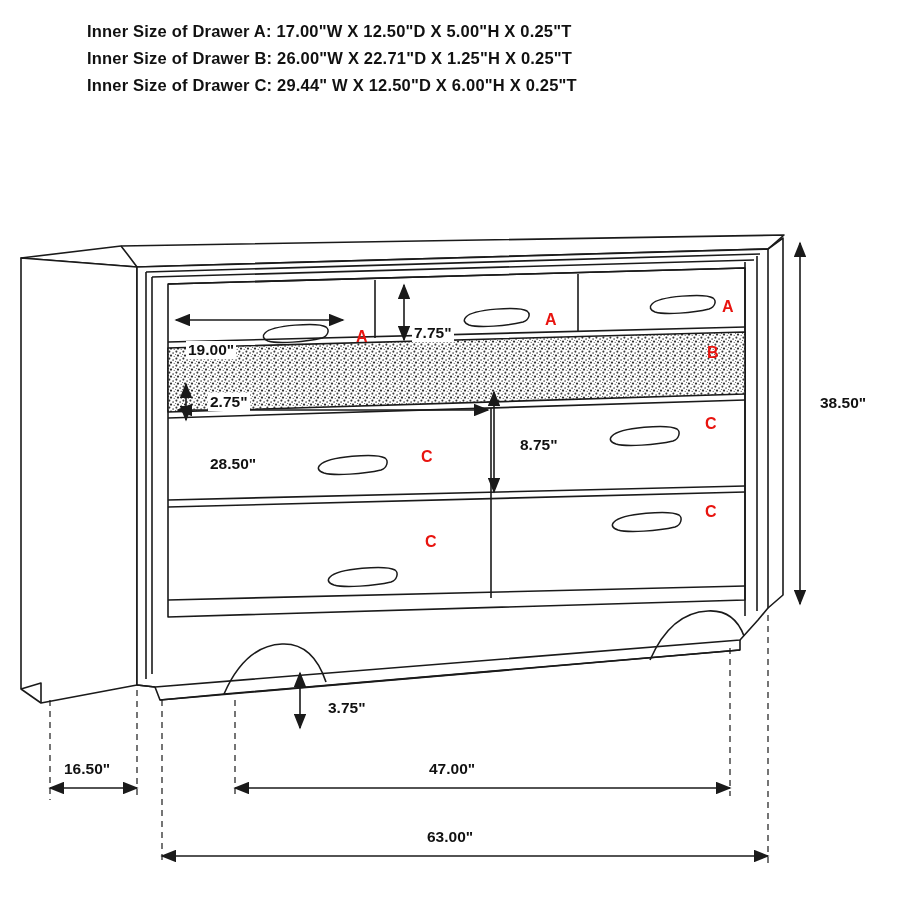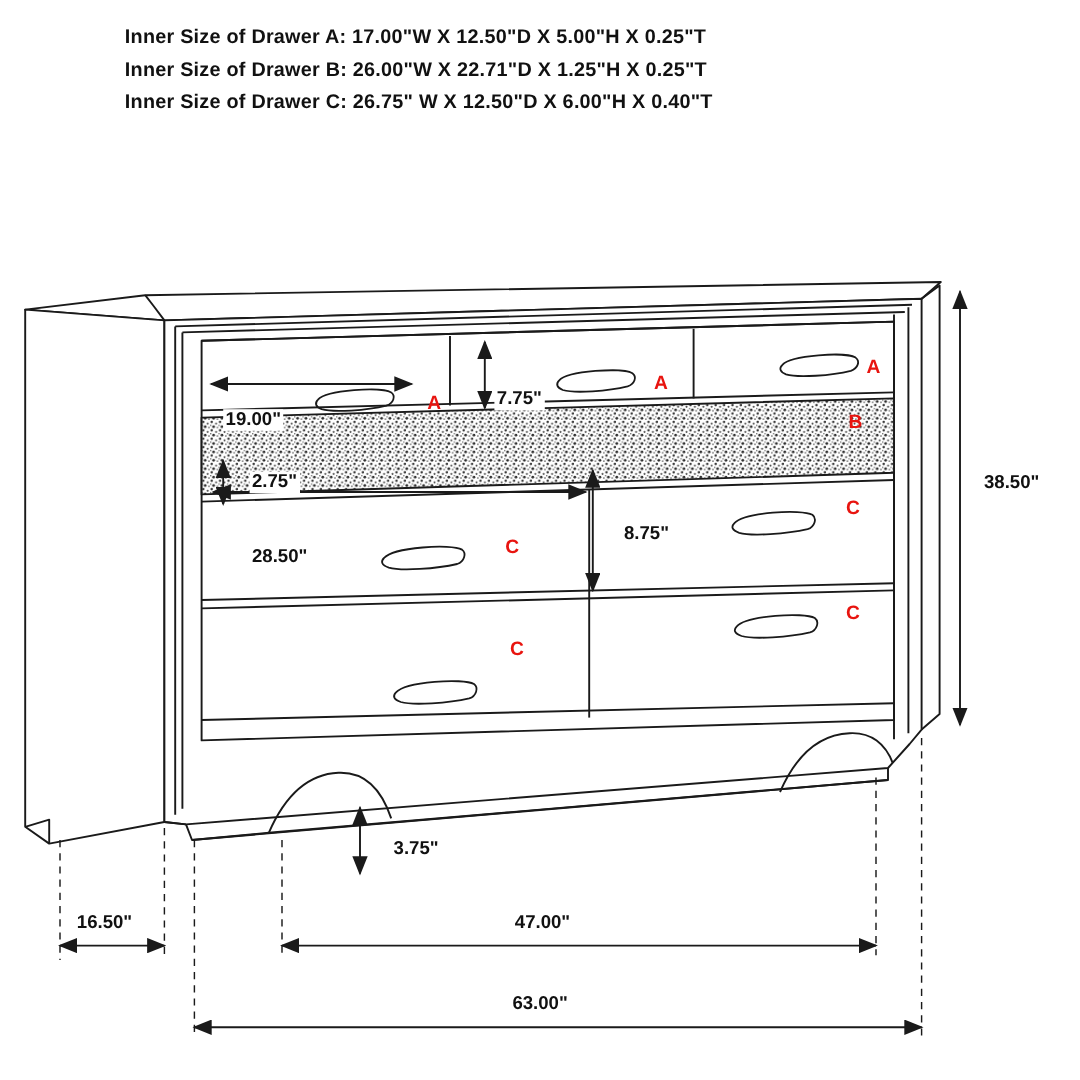--- a/index.html
+++ b/index.html
@@ -14,21 +14,21 @@
     color: #111111;
     overflow: hidden;
   }
   #canvas {
     position: relative;
     width: 900px;
     height: 900px;
   }
   .spec-block {
     position: absolute;
-    left: 104px;
+    left: 87px;
     top: 18px;
     font-size: 16.5px;
     font-weight: bold;
     line-height: 27px;
     letter-spacing: 0.2px;
     white-space: nowrap;
   }
   .spec-line { display: block; }
 
   svg.art {
@@ -57,21 +57,21 @@
   }
 </style>
 </head>
 <body>
 
 <div id="canvas">
 
   <div class="spec-block">
     <span class="spec-line">Inner Size of Drawer A: 17.00"W X 12.50"D X 5.00"H X 0.25"T</span>
     <span class="spec-line">Inner Size of Drawer B: 26.00"W X 22.71"D X 1.25"H X 0.25"T</span>
-    <span class="spec-line">Inner Size of Drawer C: 26.75" W X 12.50"D X 6.00"H X 0.40"T</span>
+    <span class="spec-line">Inner Size of Drawer C: 29.44" W X 12.50"D X 6.00"H X 0.25"T</span>
   </div>
 
   <svg class="art" viewBox="0 0 900 900">
     <defs>
       <marker id="arrow-end" markerWidth="10" markerHeight="8" refX="9" refY="4" orient="auto" markerUnits="strokeWidth">
         <path d="M0,0 L10,4 L0,8 z" fill="#1a1a1a"></path>
       </marker>
       <marker id="arrow-start" markerWidth="10" markerHeight="8" refX="1" refY="4" orient="auto" markerUnits="strokeWidth">
         <path d="M10,0 L0,4 L10,8 z" fill="#1a1a1a"></path>
       </marker>

